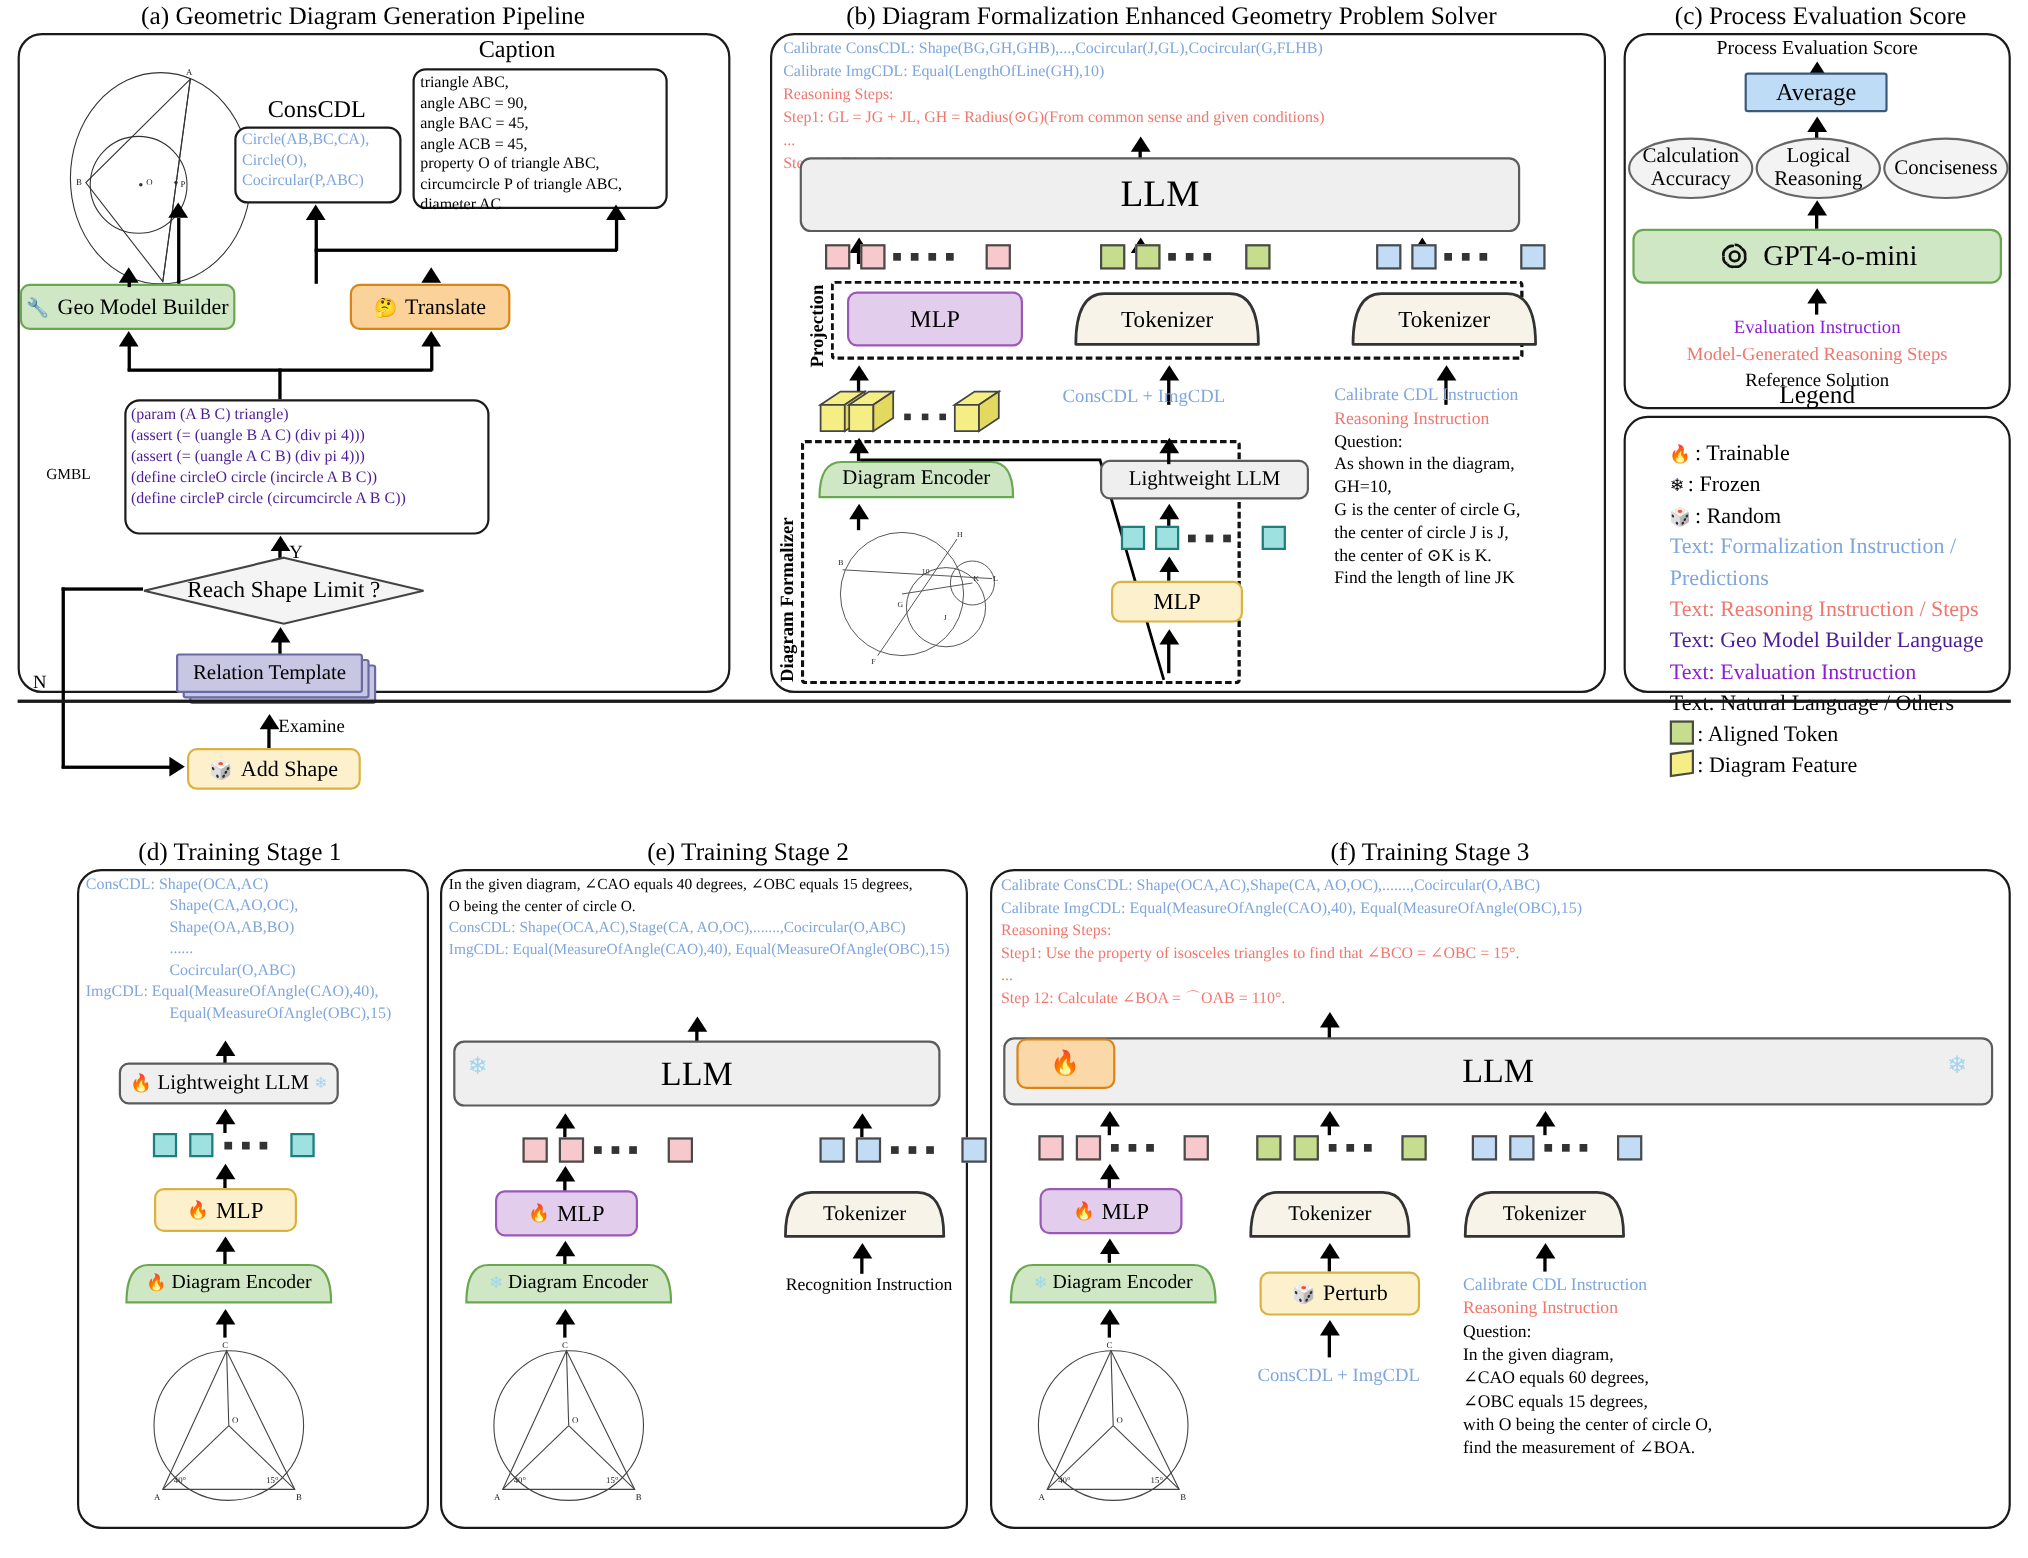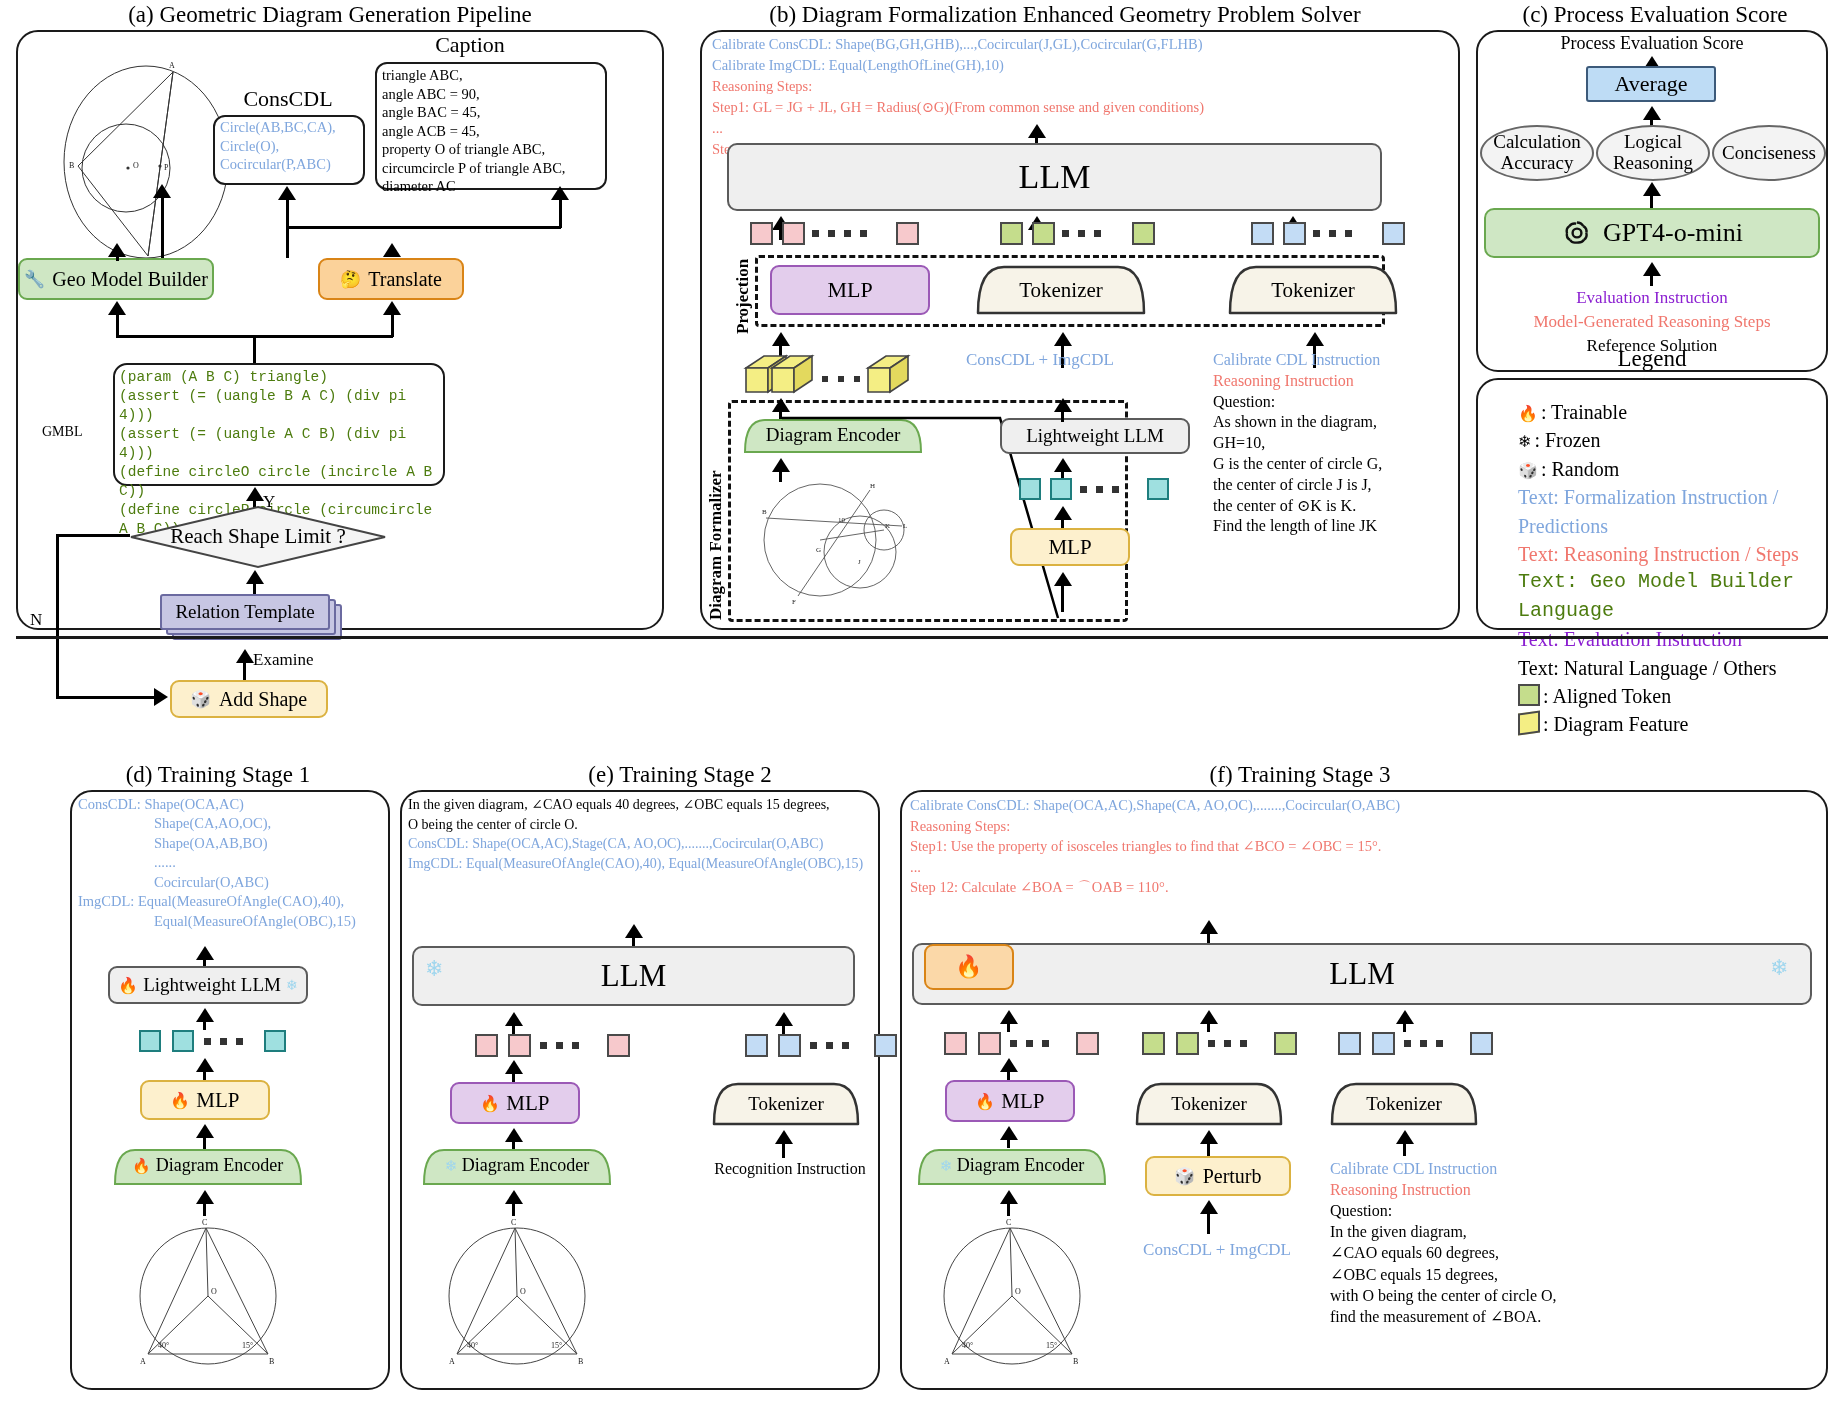--- a/index.html
+++ b/index.html
@@ -3,21 +3,21 @@
 <meta charset="utf-8">
 <style>
   html,body{margin:0;padding:0;background:#fff;}
   body{width:1844px;height:1416px;position:relative;
        font-family:"Liberation Serif","DejaVu Serif",serif;color:#000;}
   .rbox{border:2.5px solid #1a1a1a;border-radius:22px;box-sizing:border-box;position:absolute;background:#fff;}
   .ptitle{position:absolute;text-align:center;font-size:23px;font-weight:400;}
   .tbox{position:absolute;box-sizing:border-box;}
   .blue{color:#7fa6dd;}
   .red{color:#f0776e;}
-  .green{color:#4d7c0f;font-family:Liberation Mono, monospace;}
+  .green{color:#4c1d95;}
   .purple{color:#8b1fd1;}
   .blk{color:#000;}
   .mono-l{line-height:1.18;}
   
   .node{position:absolute;box-sizing:border-box;display:flex;align-items:center;justify-content:center;
         border:2px solid #555;border-radius:9px;font-size:20px;background:#fff;}
   .n-green{background:#cfe7c4;border:2px solid #6aa84f;}
   .n-orange{background:#fbd29a;border:2.5px solid #d98416;}
   .n-yellow{background:#fdf0cd;border:2.5px solid #dbb241;}
   .n-purple{background:#e3cdec;border:2px solid #9b59b6;}
@@ -537,20 +537,21 @@
 <div class="tbox" style="left:712px;top:1093px;width:148px;text-align:center;font-size:19px;">Tokenizer</div>
 <div class="ahead" style="left:775px;top:1130px;"></div>
 <div class="aline" style="left:782px;top:1142px;width:2.5px;height:16px;"></div>
 <div class="tbox" style="left:695px;top:1160px;width:190px;text-align:center;font-size:16px;">Recognition Instruction</div>
 
 <div class="ptitle" style="left:1120px;top:762px;width:360px;">(f) Training Stage 3</div>
 <div class="rbox" style="left:900px;top:790px;width:928px;height:600px;"></div>
 
 <div class="tbox mono-l" style="left:910px;top:795px;width:916px;font-size:14.5px;line-height:1.42;" id="f-lines">
     <div class="blue">Calibrate ConsCDL: Shape(OCA,AC),Shape(CA, AO,OC),.......,Cocircular(O,ABC)</div>
+    <div class="blue">Calibrate ImgCDL: Equal(MeasureOfAngle(CAO),40), Equal(MeasureOfAngle(OBC),15)</div>
     <div class="red">Reasoning Steps:</div>
     <div class="red">Step1: Use the property of isosceles triangles to find that ∠BCO = ∠OBC = 15°.</div>
     <div class="red">...</div>
     <div class="red">Step 12: Calculate ∠BOA = ⌒OAB = 110°.</div>
   </div>
 
 <div class="ahead" style="left:1200px;top:920px;"></div>
 <div class="aline" style="left:1207px;top:932px;width:2.5px;height:12px;"></div>
 
 <div class="node n-gray" style="left:912px;top:943px;width:900px;height:62px;border-radius:10px;">

